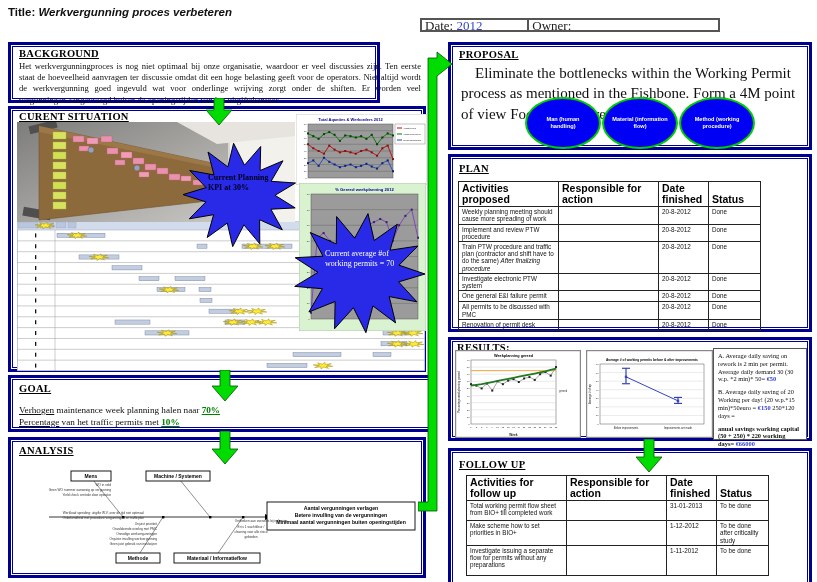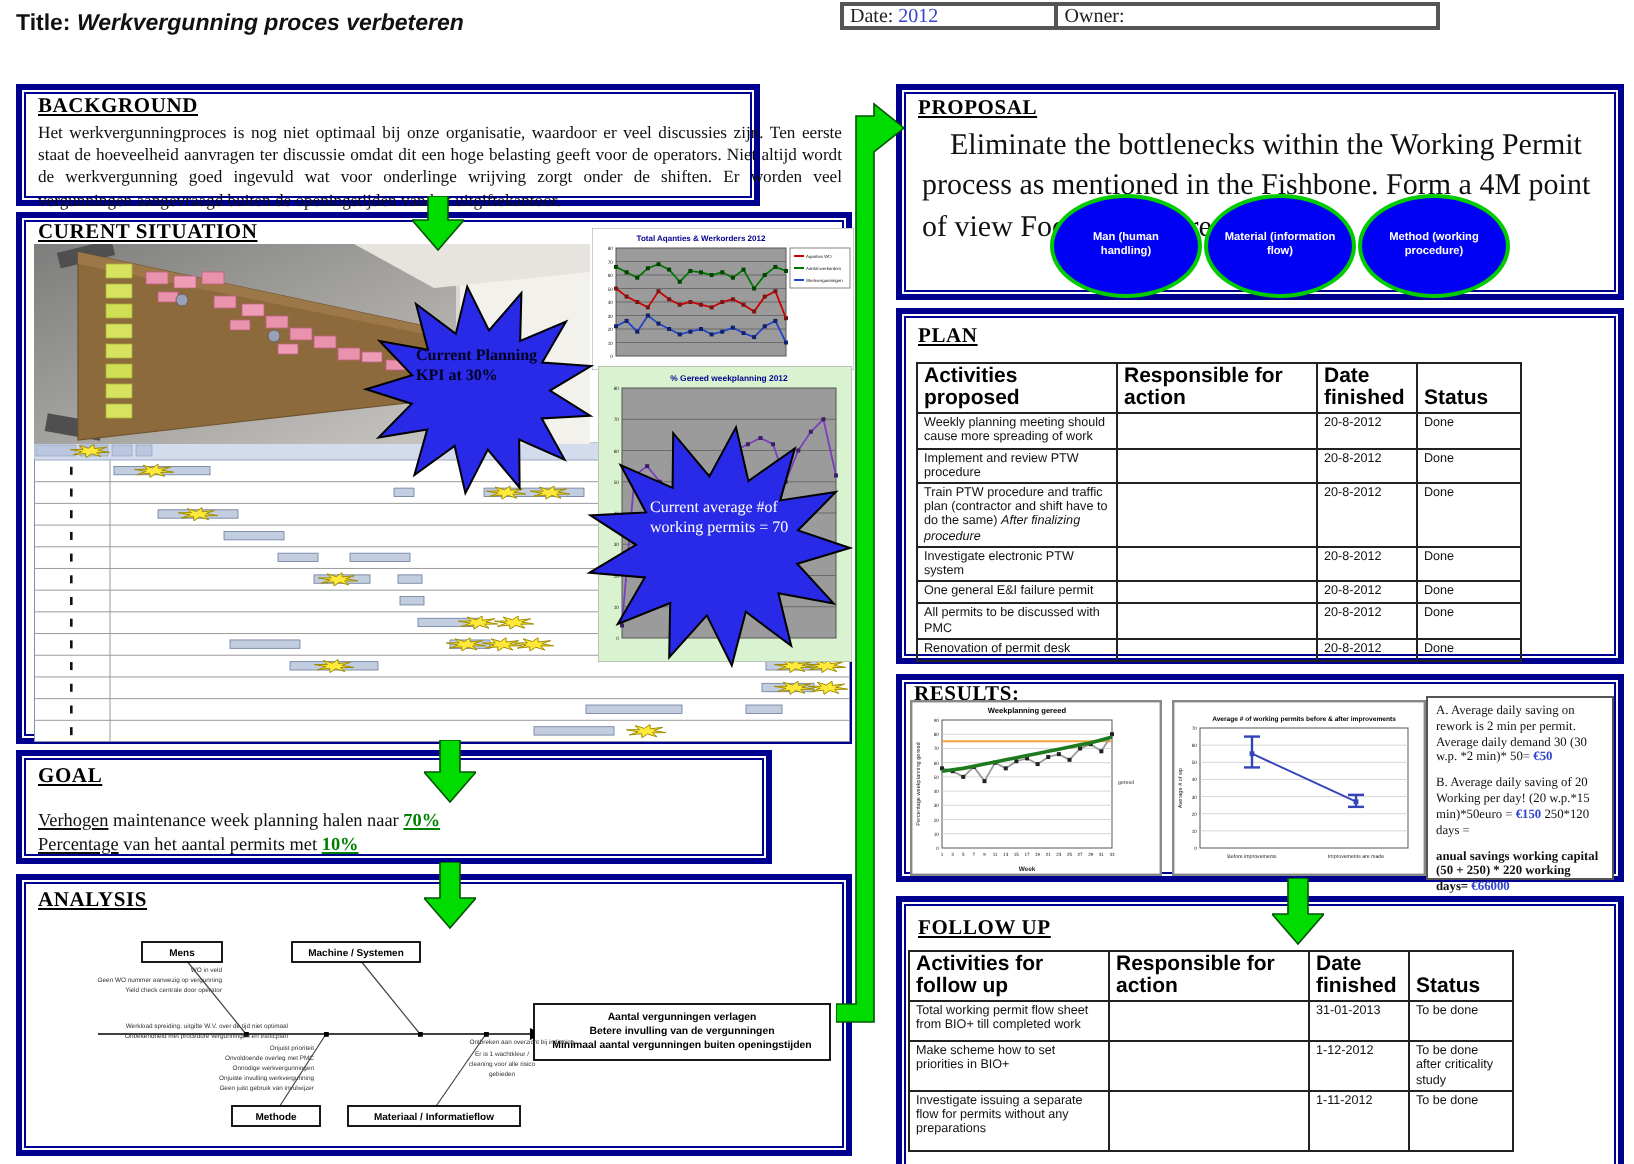--- a/index.html
+++ b/index.html
@@ -3,21 +3,21 @@
 <meta charset="utf-8">
 <style>
   *{box-sizing:border-box;margin:0;padding:0}
   body{margin:0;background:#fff}
   .page{position:relative;width:817px;height:582px;background:#ffffff;font-family:"Liberation Serif",serif;overflow:hidden}
   .abs{position:absolute}
   .box{position:absolute;background:#fff;border:3px solid #000090;box-shadow:inset 0 0 0 1px #fff,inset 0 0 0 2px #000090}
   .hd{font-weight:bold;text-decoration:underline;font-size:10.5px;color:#000;letter-spacing:.3px;font-family:"Liberation Serif",serif}
   .titlebar{position:absolute;left:8px;top:6px;font-family:"Liberation Sans",sans-serif;font-size:11.5px;font-weight:bold;color:#111}
   .titlebar i{font-style:italic}
-  .meta{position:absolute;left:420px;top:1px;width:300px;font-size:10px;color:#222;border:1px solid #555}
+  .meta{position:absolute;left:420px;top:18px;width:300px;font-size:13px;color:#222;border:1px solid #555}
   .meta .mrow{display:flex}
   .meta .mcell{border:1px solid #555;height:12px;padding:0 3px;line-height:11px}
   .meta .c1{width:108px}
   .meta .c2{width:192px}
   .blue{color:#3344cc}
   .bodytxt{font-size:8.6px;line-height:1.3;color:#101010;text-align:justify}
   .goal-line{font-size:9.2px;color:#101010}
   .goal-line .lead{text-decoration:underline}
   .goal-line .val{color:#008000;font-weight:bold;text-decoration:underline}
   .tblwrap{position:absolute}
@@ -308,27 +308,27 @@
       <div class="callout-text" style="left:27px;top:32px;width:62px;color:#000020;font-weight:bold">Current Planning KPI at 30%</div>
     </div>
     <div class="abs" style="left:280px;top:102px;width:137px;height:125px;z-index:4">
       <svg width="137" height="125" viewBox="0 0 137 125">
           <polygon points="125.9,90.8 98.2,85.6 104.6,111.9 81.9,94.9 74.9,121.7 62.4,96.7 43.6,117.7 44.1,90.5 17.9,101.0 31.4,77.7 3.7,75.4 27.0,61.4 4.2,46.7 32.0,45.2 19.3,21.5 45.3,32.9 45.6,5.6 63.7,27.2 77.0,2.6 83.2,29.5 106.4,13.2 99.1,39.2 126.9,35.0 108.0,54.2 134.0,63.0 107.6,70.9" fill="#2929E8" stroke="#000" stroke-width="1"></polygon>
         </svg>
       <div class="callout-text" style="left:34px;top:38px;width:74px;color:#fff">Current average #of working permits = 70</div>
     </div>
   </div>
 
-  <div class="box" style="left:8px;top:375px;width:378px;height:57px">
+  <div class="box" style="left:8px;top:375px;width:428px;height:57px">
     <div class="hd abs" style="left:8px;top:5px">GOAL</div>
     <div class="goal-line abs" style="left:8px;top:27px">
       <span class="lead">Verhogen</span><span> maintenance week planning halen naar </span><span class="val">70%</span>
     </div>
     <div class="goal-line abs" style="left:8px;top:39px">
-      <span class="lead">Percentage</span><span> van het aantal permits met </span><span class="val">10%</span>
+      <span class="lead">Percentage</span><span> van het traffic permits met </span><span class="val">10%</span>
     </div>
   </div>
 
   <div class="box" style="left:8px;top:437px;width:418px;height:141px">
     <div class="hd abs" style="left:8px;top:5px;z-index:2">ANALYSIS</div>
     <svg class="svgblock" style="left:0;top:0" width="412" height="135" viewBox="0 0 412 135">
       <line x1="38" y1="77" x2="254" y2="77" stroke="#000" stroke-width="0.8"></line>
       <polygon points="254,74 260,77 254,80" fill="#000"></polygon>
       <line x1="82" y1="40" x2="112" y2="77" stroke="#444" stroke-width="0.6"></line>
       <line x1="169" y1="40" x2="199" y2="77" stroke="#444" stroke-width="0.6"></line>
@@ -543,21 +543,21 @@
     </div>
     <div class="resbox" style="left:262px;top:8px;width:94px;height:92px">
       <p><span>A. Average daily saving on rework is 2 min per permit. Average daily demand 30 (30 w.p. *2 min)* 50= </span><span class="val">€50</span></p>
       <p><span>B. Average daily saving of 20 Working per day! (20 w.p.*15 min)*50euro = </span><span class="val">€150</span><span> 250*120 days =</span></p>
       <p style="font-weight:bold"><span>anual savings working capital (50 + 250) * 220 working days= </span><span class="val">€66000</span></p>
     </div>
   </div>
 
   <div class="box" style="left:448px;top:448px;width:364px;height:167px">
     <div class="hd abs" style="left:8px;top:8px">FOLLOW UP</div>
-    <div class="tblwrap" style="left:3px;top:24px">
+    <div class="tblwrap" style="left:15px;top:24px">
       <table class="tbl">
         <colgroup>
             <col style="width:100px">
             <col style="width:100px">
             <col style="width:50px">
             <col style="width:52px">
           </colgroup>
         <tbody>
             <tr style="height:24px">
           <th>Activities for follow up</th>

